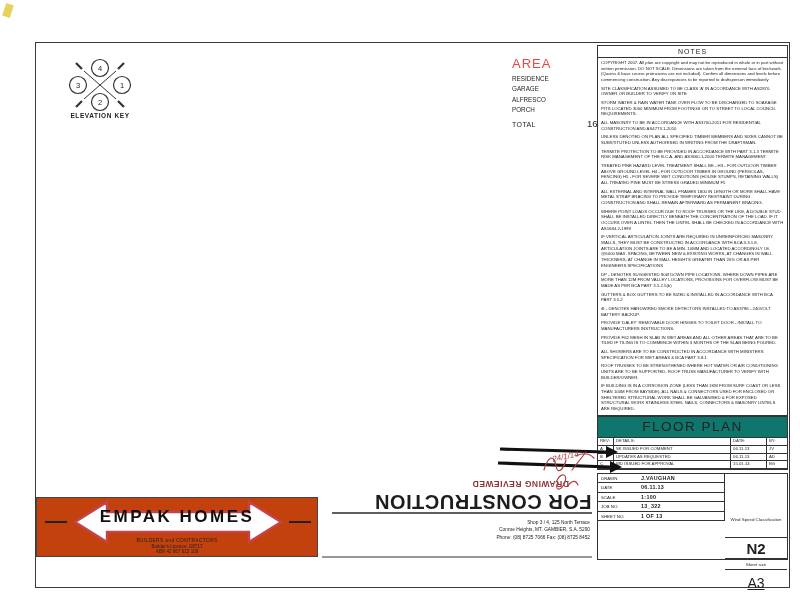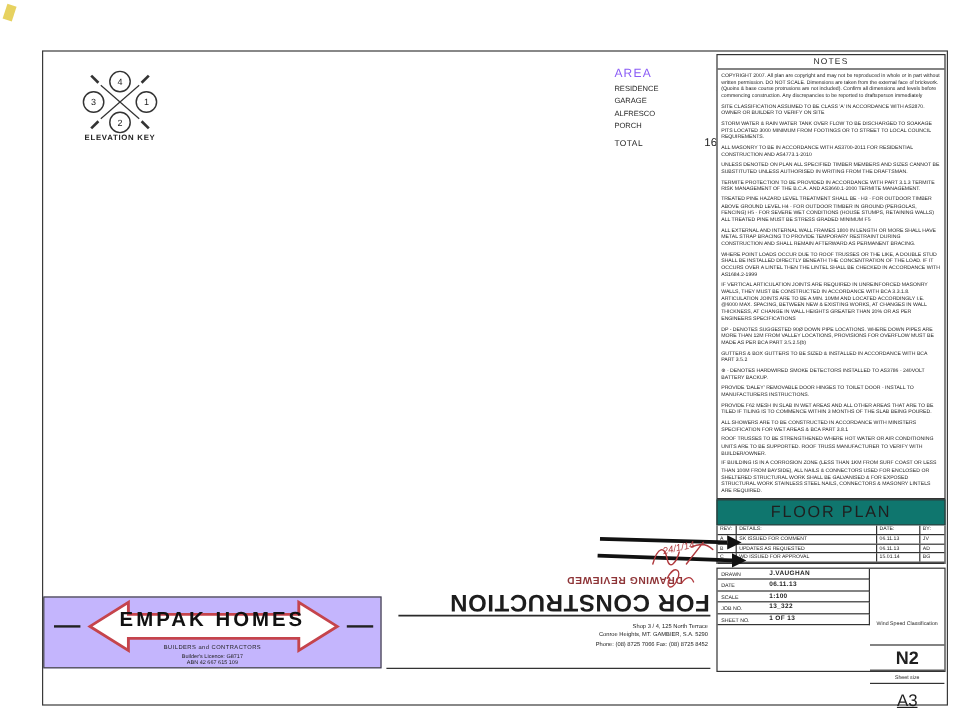--- a/index.html
+++ b/index.html
@@ -5,21 +5,21 @@
   html,body{margin:0;padding:0;background:#fff;}
   body{width:800px;height:600px;position:relative;font-family:"Liberation Sans",sans-serif;color:#1f1f1f;overflow:hidden;}
   .abs{position:absolute;}
   #sheet{left:35px;top:42px;width:753px;height:544px;border:1.3px solid #3a3a3a;background:#fff;}
   #corner-mark{left:4px;top:4px;width:8px;height:13px;background:#e4cd4f;transform:rotate(18deg);opacity:.9;}
   svg{position:absolute;left:0;top:0;overflow:visible;}
   
   #key-label{left:40px;top:112px;width:120px;text-align:center;font-size:6.5px;letter-spacing:.6px;font-weight:bold;color:#222;}
   
   #area{left:500px;top:56px;width:118px;}
-  #area-title{font-size:10px;letter-spacing:1px;color:#8b5cf6;margin:0 0 3px 12px;}
+  #area-title{font-size:13px;letter-spacing:1px;color:#ef4444;margin:0 0 3px 12px;}
   .area-row{display:flex;justify-content:space-between;font-size:6.3px;line-height:1.65;padding:0 2px 0 12px;}
   .area-total{display:flex;justify-content:space-between;align-items:baseline;padding:2px 2px 0 12px;}
   .area-total .lbl{font-size:7px;letter-spacing:.4px;}
   .area-total .val{font-size:9.5px;}
   
   #notes{left:597px;top:45px;width:191px;height:371px;border:1px solid #333;box-sizing:border-box;background:#fff;}
   #notes-head{height:11px;border-bottom:1px solid #333;text-align:center;font-size:7px;line-height:11px;letter-spacing:1px;}
   #notes-body{padding:2px 3px;height:352px;overflow:hidden;}
   #notes-body p{margin:0 0 3px 0;font-size:4.3px;line-height:1.32;color:#222;text-align:left;}
   
@@ -36,21 +36,21 @@
   .tb-row .v{font-size:5.4px;line-height:9px;font-weight:bold;letter-spacing:.3px;}
   #tb-client{position:absolute;left:0;top:47px;width:127px;height:38px;border-right:1px solid #333;box-sizing:border-box;padding:1px 3px;}
   #tb-client .cl{font-size:4.2px;color:#222;}
   #tb-client .line{font-size:7.1px;font-weight:bold;line-height:1.28;letter-spacing:.2px;}
   .tb-right{position:absolute;left:127px;width:62px;box-sizing:border-box;text-align:center;margin-top:38px;}
   #wind-cell{top:0;height:26px;border-bottom:1px solid #333;font-size:4.4px;padding-top:5px;line-height:1.5;}
   #wind-val{top:26px;height:21px;border-bottom:1px solid #333;font-size:15px;line-height:21px;font-weight:bold;}
   #size-cell{top:47px;height:11px;border-bottom:1px solid #333;font-size:4.4px;line-height:11px;}
   #size-val{top:58px;height:27px;font-size:14px;line-height:27px;text-decoration:underline;}
   
-  #logo-box{left:36px;top:497px;width:282px;height:60px;border:1.2px solid #444;box-sizing:border-box;background:#c4b5fd;}
+  #logo-box{left:36px;top:497px;width:282px;height:60px;border:1.2px solid #444;box-sizing:border-box;background:#c2410c;}
   #logo-name{position:absolute;left:0;top:9px;width:100%;text-align:center;font-size:17px;font-weight:bold;letter-spacing:2.5px;color:#111;}
   .logo-sub{position:absolute;width:100%;text-align:center;color:#222;}
   #logo-sub1{top:40px;font-size:4.8px;letter-spacing:.4px;}
   #logo-sub2{top:46px;font-size:4.6px;}
   #logo-sub3{top:51px;font-size:4.6px;}
   
   #address{left:340px;top:519px;width:250px;text-align:right;font-size:4.8px;line-height:1.55;color:#222;}
   #stamp{left:374px;top:489px;width:218px;height:24px;transform:rotate(180deg);text-align:center;font-size:20px;font-weight:900;letter-spacing:.5px;color:#1d1d1d;}
   #reviewed{left:448px;top:479px;width:145px;transform:rotate(180deg);text-align:center;font-size:8.5px;font-weight:bold;letter-spacing:.5px;color:#8e3437;}
 </style>

